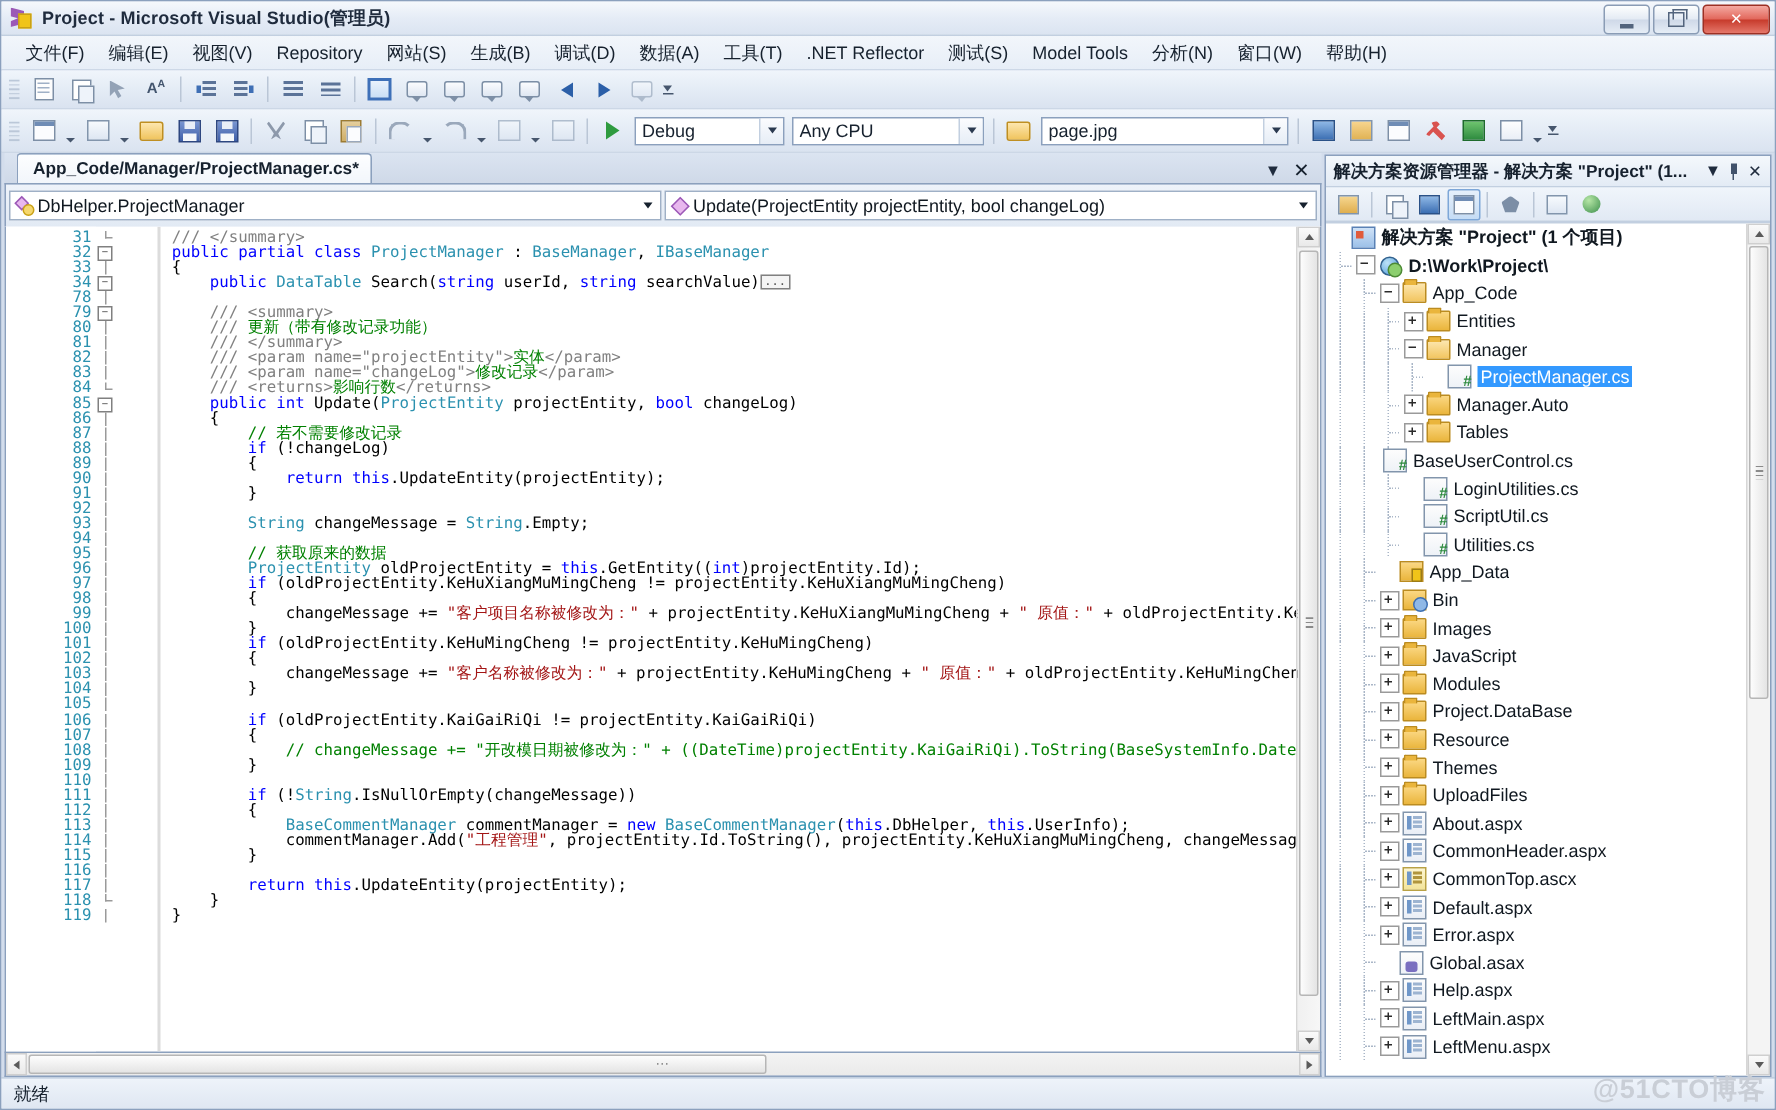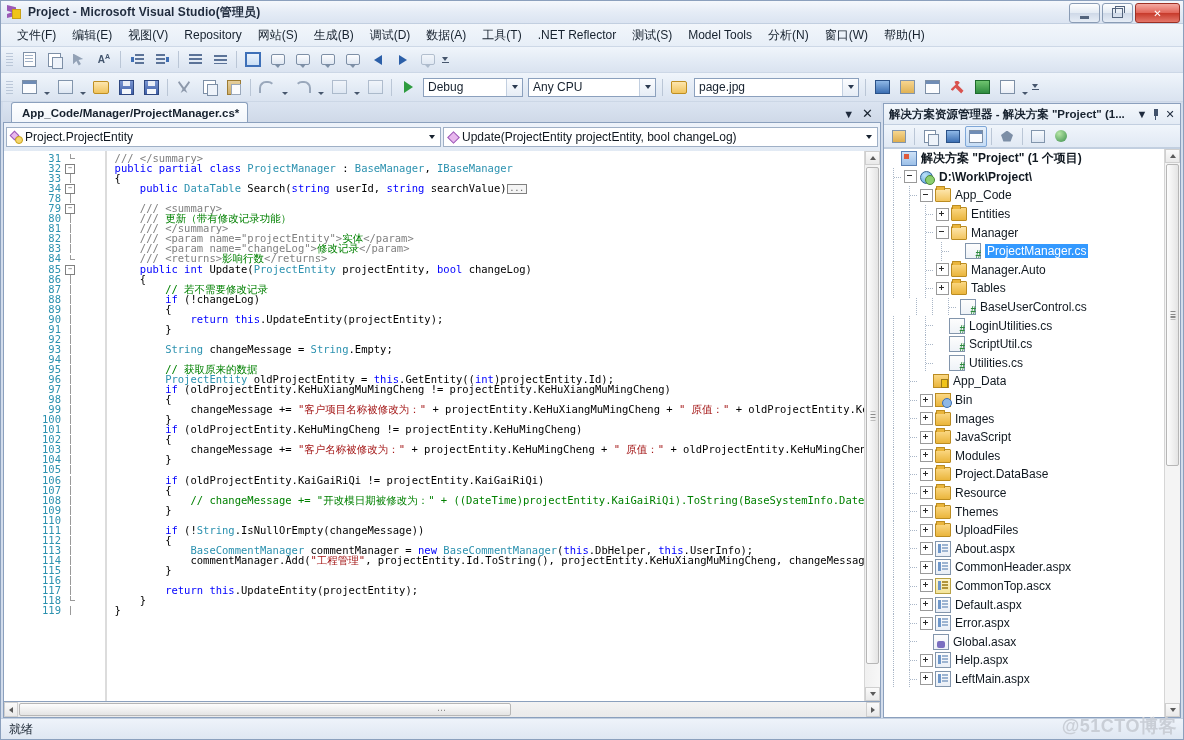--- a/index.html
+++ b/index.html
@@ -518,21 +518,21 @@
         </div>
         <div class="tright">
           <span class="tri">▼</span>
           <span class="xglyph">✕</span>
         </div>
       </div>
 
       <div class="navbar">
         <div class="navcombo">
           <span class="mini-class"></span>
-          <span class="nv">Project.ProjectEntity</span>
+          <span class="nv">DbHelper.ProjectManager</span>
           <span class="na">
               <i></i>
             </span>
         </div>
         <div class="navcombo">
           <span class="mini-method"></span>
           <span class="nv">Update(ProjectEntity projectEntity, bool changeLog)</span>
           <span class="na">
               <i></i>
             </span>
@@ -782,21 +782,21 @@
             <span class="dots" style="left: 9px;"></span>
             <span class="dots" style="left: 25px;"></span>
             <span class="dots" style="left: 41px;"></span>
             <span class="hdash" style="left: 42px; top: 9px;"></span>
             <span class="exp box plus"></span>
             <span class="ico">
               <span class="f-folder"></span>
             </span>
             <span class="lbl">Tables</span>
           </div>
-          <div class="tnode" style="padding-left: 40px; margin-left: 23px;">
+          <div class="tnode" style="padding-left: 25px;">
             <span class="dots" style="left: 9px;"></span>
             <span class="dots" style="left: 25px;"></span>
             <span class="dots" style="left: 41px;"></span>
             <span class="hdash" style="left: 42px; top: 9px;"></span>
             <span class="exp none"></span>
             <span class="ico">
               <span class="f-cs"></span>
             </span>
             <span class="lbl">BaseUserControl.cs</span>
           </div>
@@ -995,20 +995,30 @@
           </div>
           <div class="tnode" style="padding-left: 36px;">
             <span class="dots" style="left: 9px;"></span>
             <span class="dots" style="left: 25px;"></span>
             <span class="hdash" style="left: 26px; top: 9px;"></span>
             <span class="exp box plus"></span>
             <span class="ico">
               <span class="f-aspx"></span>
             </span>
             <span class="lbl">LeftMain.aspx</span>
+          </div>
+          <div class="tnode" style="padding-left: 36px;">
+            <span class="dots" style="left: 9px;"></span>
+            <span class="dots" style="left: 25px;"></span>
+            <span class="hdash" style="left: 26px; top: 9px;"></span>
+            <span class="exp box plus"></span>
+            <span class="ico">
+              <span class="f-aspx"></span>
+            </span>
+            <span class="lbl">LeftMenu.aspx</span>
           </div>
           <div class="sol-vscroll">
           <div class="sbtn up">
               <i></i>
             </div>
           <div class="sol-vthumb">
               <span class="gripdots"></span>
             </div>
           <div class="sbtn dn">
               <i></i>

